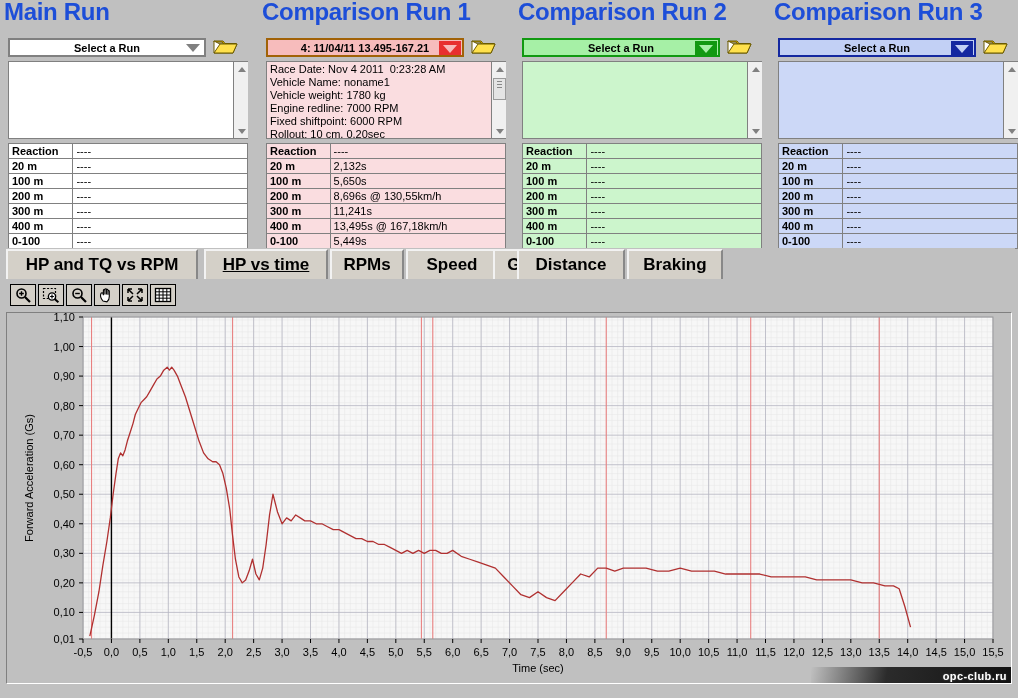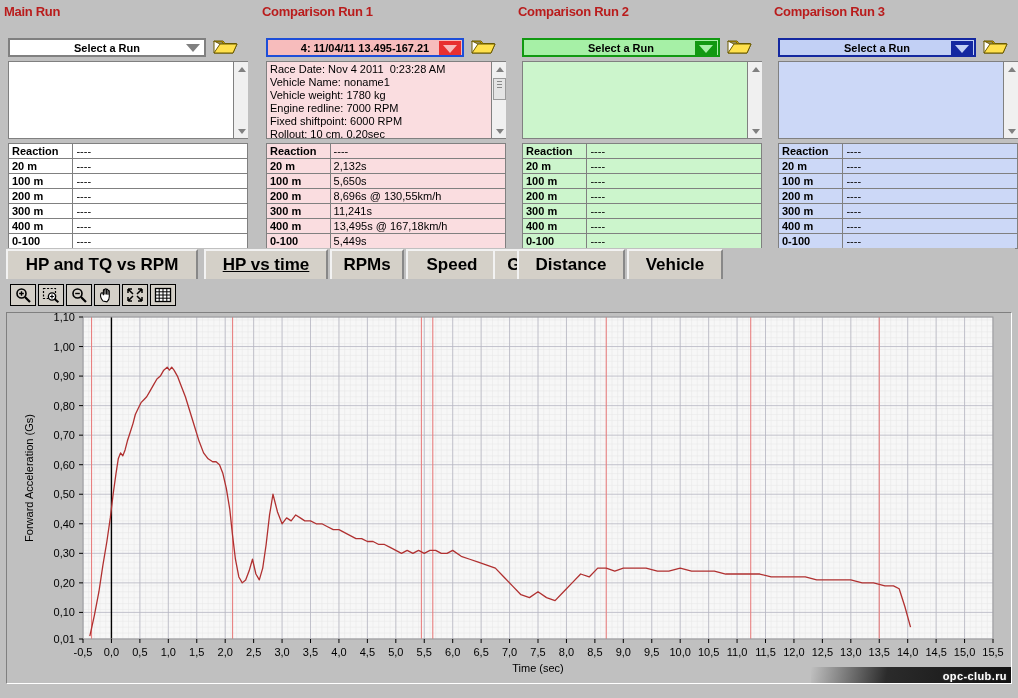--- a/index.html
+++ b/index.html
@@ -13,21 +13,21 @@
 
   
   .panels{position:absolute;left:0;top:0;width:1018px;height:246px;}
   .panel{position:absolute;top:2px;width:252px;height:243px;}
   .panel.p0{left:2px;}
   .panel.p1{left:260px;}
   .panel.p2{left:516px;}
   .panel.p3{left:772px;}
 
   .panel-title{
-    font-size:13px;font-weight:bold;color:#b91c1c;
+    font-size:24px;font-weight:bold;color:#1d4ed8;
     letter-spacing:-0.3px;line-height:20px;
     margin:0 0 2px 2px;white-space:nowrap;
   }
 
   .selrow{position:relative;height:19px;margin:16px 0 3px 0;}
   .combo{
     position:absolute;left:6px;top:0;width:198px;height:19px;
     box-sizing:border-box;
     border:2px solid #808080;
     background:#fff;
@@ -91,21 +91,21 @@
     line-height:14px;overflow:hidden;white-space:nowrap;margin-top:44px;
   }
   table.stats td.k{width:58px;font-weight:bold;}
   table.stats td.v{width:176px;}
 
   
   .p0 .combo{background:#ffffff;border-color:#808080;}
   .p0 .infobox,.p0 .infobox .infotext{background:#ffffff;}
   .p0 table.stats td{background:#ffffff;}
 
-  .p1 .combo{background:#f7bcbc;border:2px solid #1d4ed8;}
+  .p1 .combo{background:#f7bcbc;border:2px solid #a16207;}
   .p1 .combo .arrowbox{background:#e83030;height:15px;width:22px;top:1px;right:1px;}
   .p1 .combo .arrow{border-top-color:#f7bcbc;}
   .p1 .infobox{background:#fadde0;}
   .p1 table.stats td{background:#fadde0;}
 
   .p2 .combo{background:#a6f0a6;border:2px solid #119911;}
   .p2 .combo .arrowbox{background:#119911;height:15px;width:22px;top:1px;right:1px;}
   .p2 .combo .arrow{border-top-color:#a6f0a6;}
   .p2 .infobox{background:#ccf5cc;}
   .p2 table.stats td{background:#ccf5cc;}
@@ -441,21 +441,21 @@
     </div>
   </div>
 
   <div class="tabbar">
     <div class="tab" style="left:3px;width:192px;">HP and TQ vs RPM</div>
     <div class="tab" style="left:201px;width:124px;text-decoration:underline;">HP vs time</div>
     <div class="tab" style="left:327px;width:74px;">RPMs</div>
     <div class="tab" style="left:403px;width:92px;">Speed</div>
     <div class="tab sel" style="left:490px;width:51px;">Gs</div>
     <div class="tab" style="left:514px;width:108px;">Distance</div>
-    <div class="tab" style="left:624px;width:96px;">Vehicle</div>
+    <div class="tab" style="left:624px;width:96px;">Braking</div>
 
   </div>
 
   <div class="charttoolbar">
     <div class="tbtn" style="left:5px;">
       <svg width="18" height="16" viewBox="0 0 18 16">
           <circle cx="7.5" cy="6.5" r="4.5" fill="none" stroke="#000" stroke-width="1.6"></circle>
           <path d="M11 10 L16 15" stroke="#000" stroke-width="2.2"></path>
           <path d="M5.2 6.5h4.6M7.5 4.2v4.6" stroke="#000" stroke-width="1.4"></path>
         </svg>

